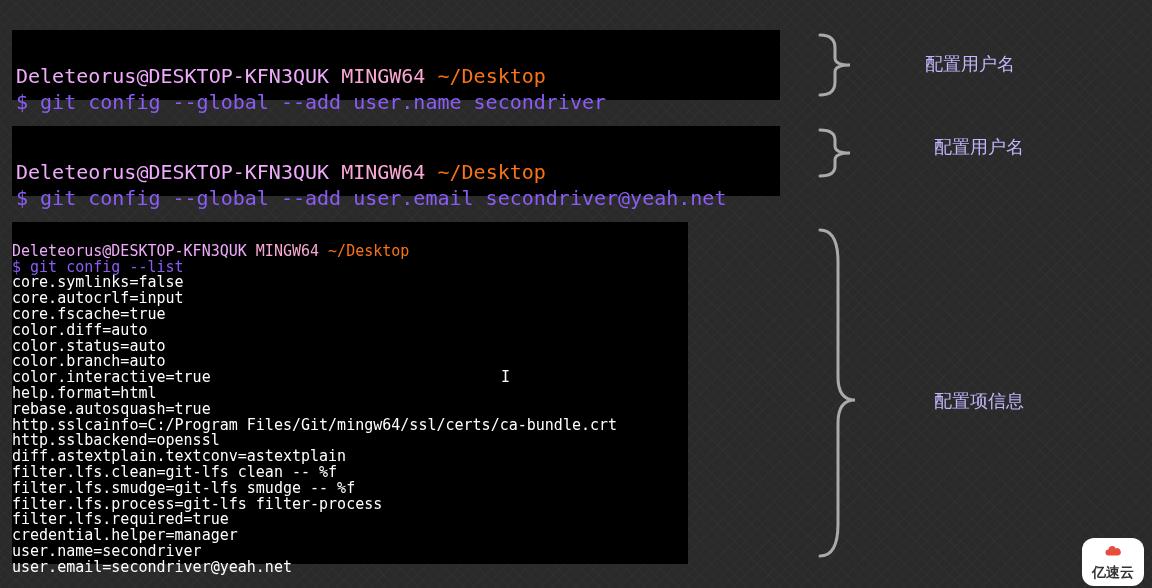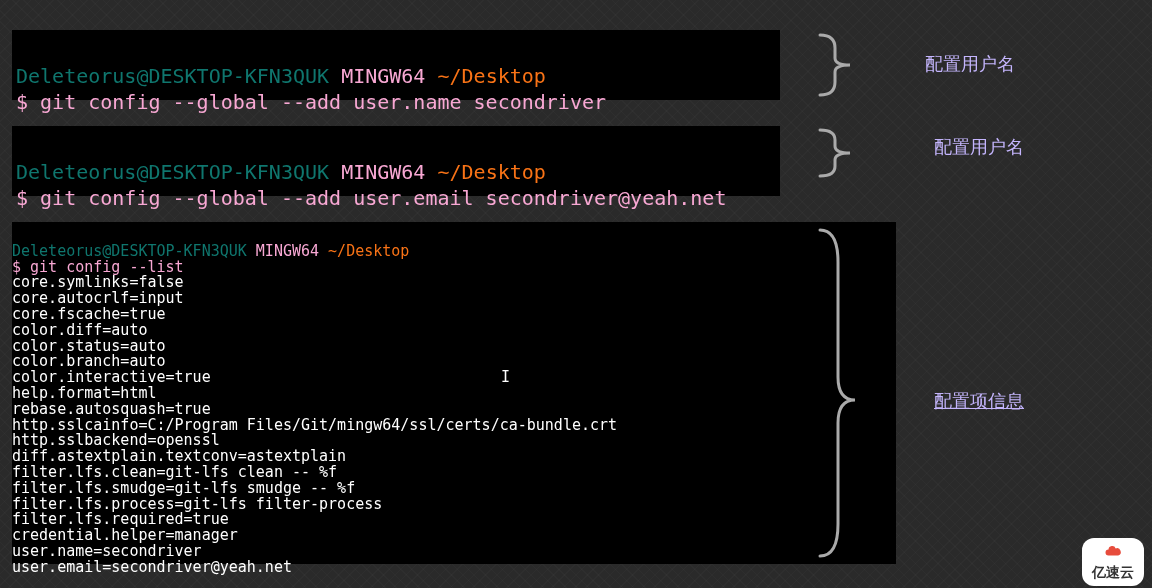--- a/index.html
+++ b/index.html
@@ -37,37 +37,37 @@
     .terminal-2 {
       top: 126px;
       width: 768px;
       height: 70px;
       font-size: 20px;
       line-height: 26px;
       padding: 7px 4px;
     }
     .terminal-3 {
       top: 222px;
-      width: 884px;
+      width: 676px;
       height: 342px;
       font-size: 15px;
       line-height: 15.8px;
       padding: 6px 0;
     }
     .user-host {
-      color: #0f766e;
+      color: #f0abfc;
     }
     .env-name {
       color: #f9a8d4;
     }
     .path-name {
       color: #f97316;
     }
     .cmd-text {
-      color: #f9a8d4;
+      color: #8b5cf6;
     }
     .output-text {
       color: #ffffff;
     }
     .cursor-mark {
       color: #fff;
       position: absolute;
     }
     .brace-svg {
       position: absolute;
@@ -82,21 +82,20 @@
       top: 52px;
       left: 925px;
     }
     .annotation-2 {
       top: 135px;
       left: 934px;
     }
     .annotation-3 {
       top: 389px;
       left: 934px;
-      text-decoration: underline;
     }
     .watermark {
       position: absolute;
       bottom: 2px;
       right: 8px;
       background: #ffffff;
       border-radius: 12px;
       padding: 4px 10px;
       display: flex;
       align-items: center;

